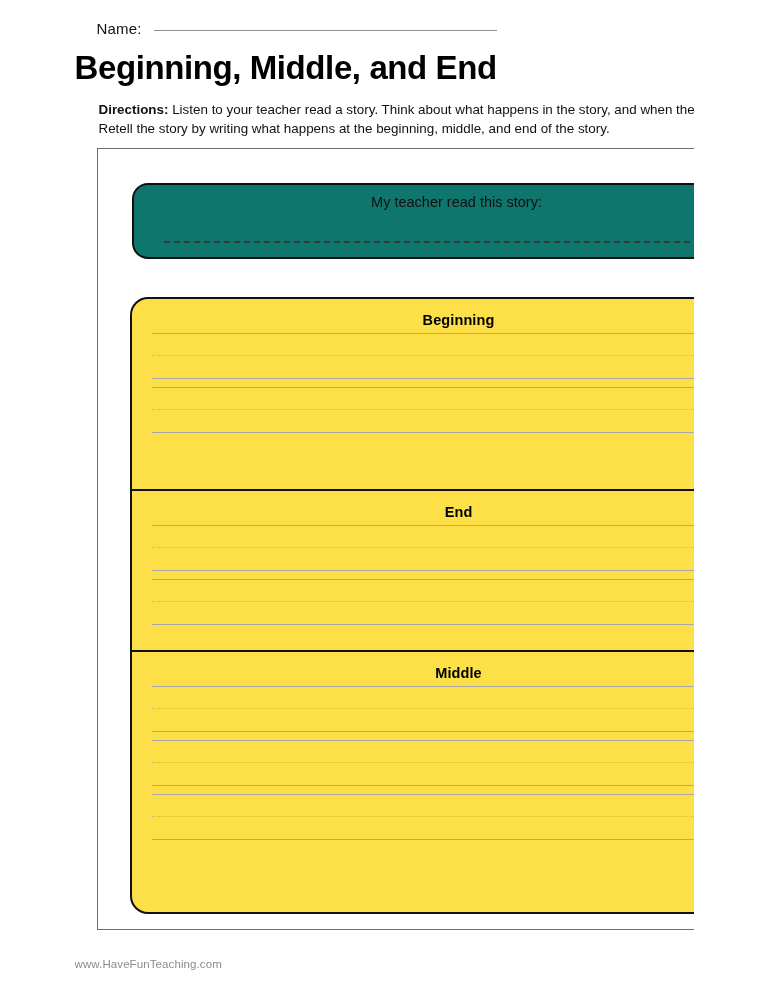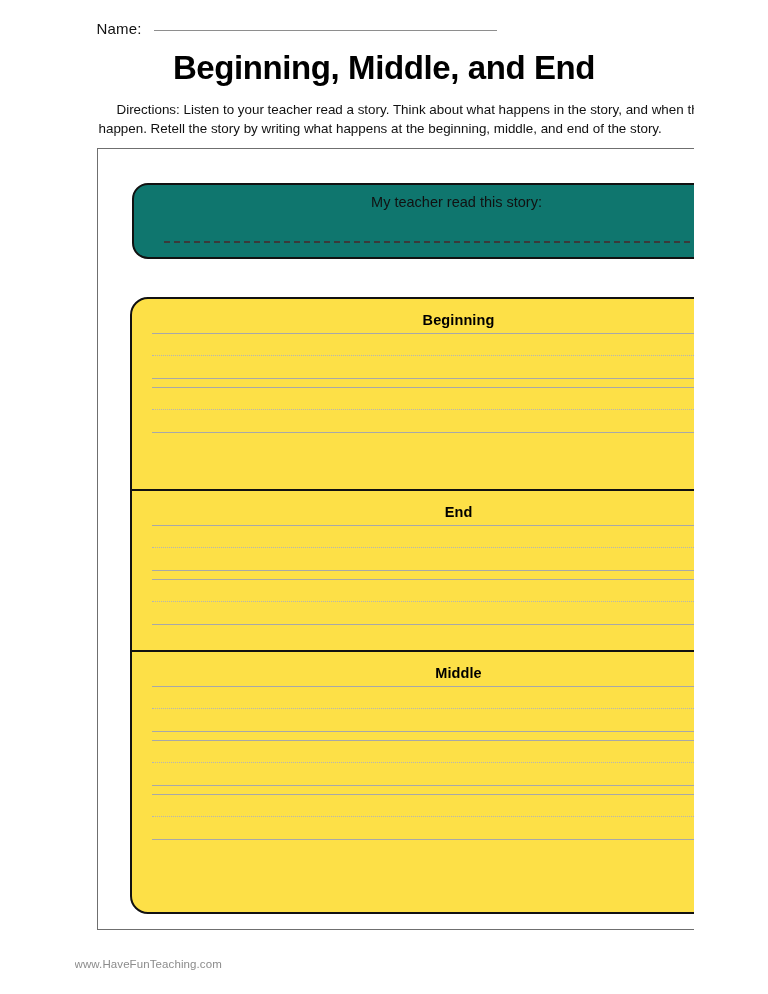--- a/index.html
+++ b/index.html
@@ -45,41 +45,40 @@
     border-bottom: 1.4px solid #8e8e8e;
     transform: translateY(-3px);
   }
 
   
   .title {
     position: absolute;
     left: 0;
     right: 0;
     top: 50px;
-    text-align: center;
+    text-align: left;
     font-size: 33px;
     font-weight: 700;
     letter-spacing: -0.4px;
     color: #000;
     line-height: 1.1;
   }
 
   
   .directions {
     position: absolute;
     left: 24px;
     top: 100px;
     width: 712px;
     font-size: 13.4px;
     line-height: 1.45;
     color: #111;
   }
   .directions b {
-    font-weight: 400;
-    margin-left: 18px;
+    font-weight: 700;
   }
 
   
   .frame {
     position: absolute;
     left: 22px;
     top: 148px;
     width: 723px;
     height: 782px;
     border: 1.3px solid #6f6f6f;

